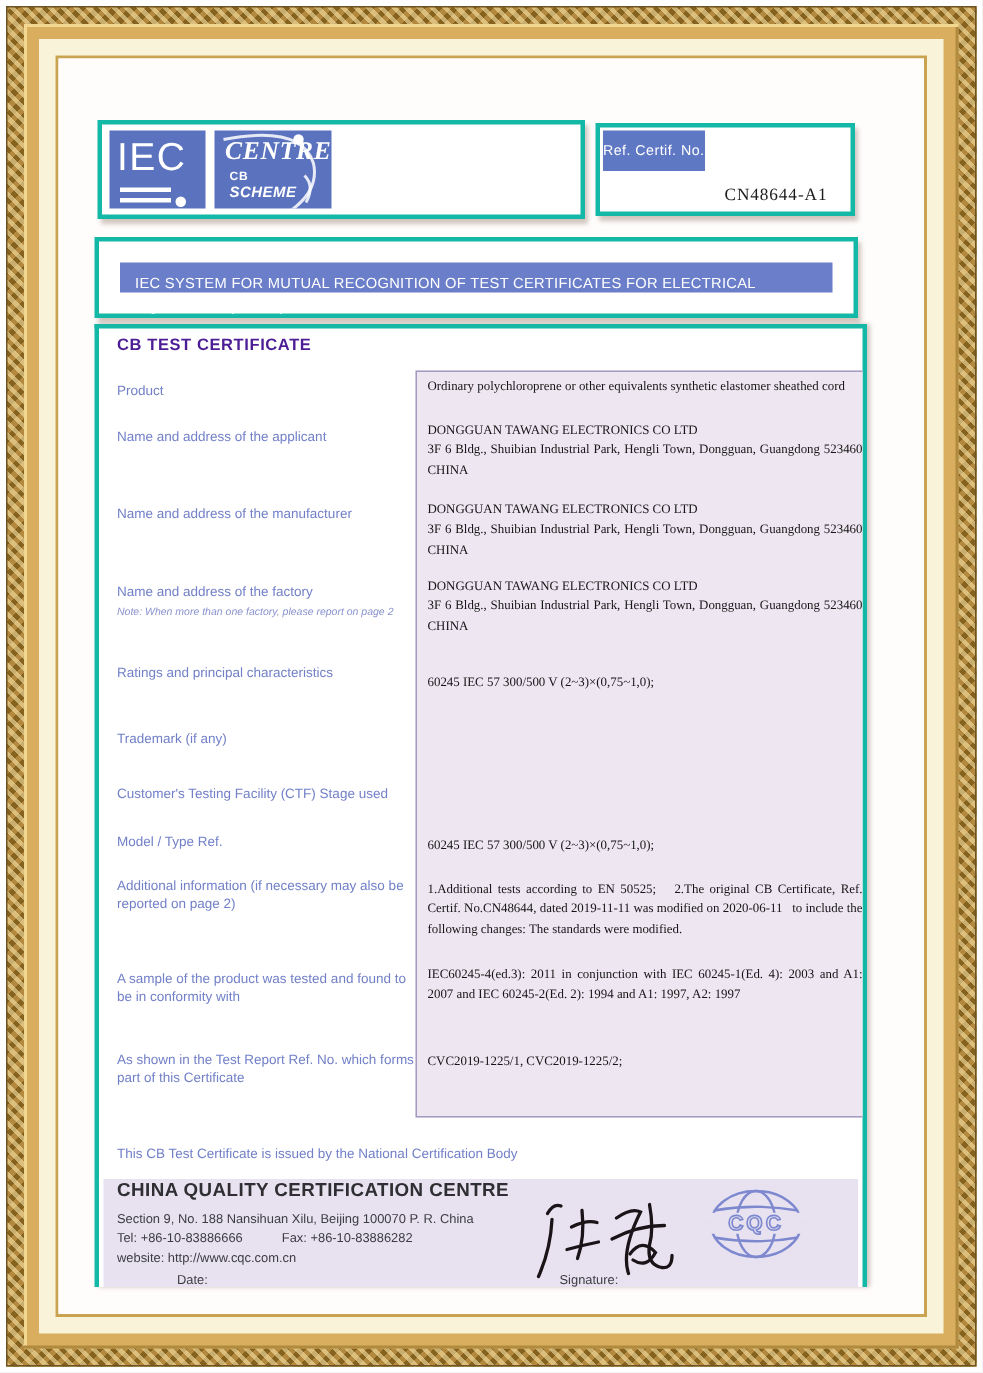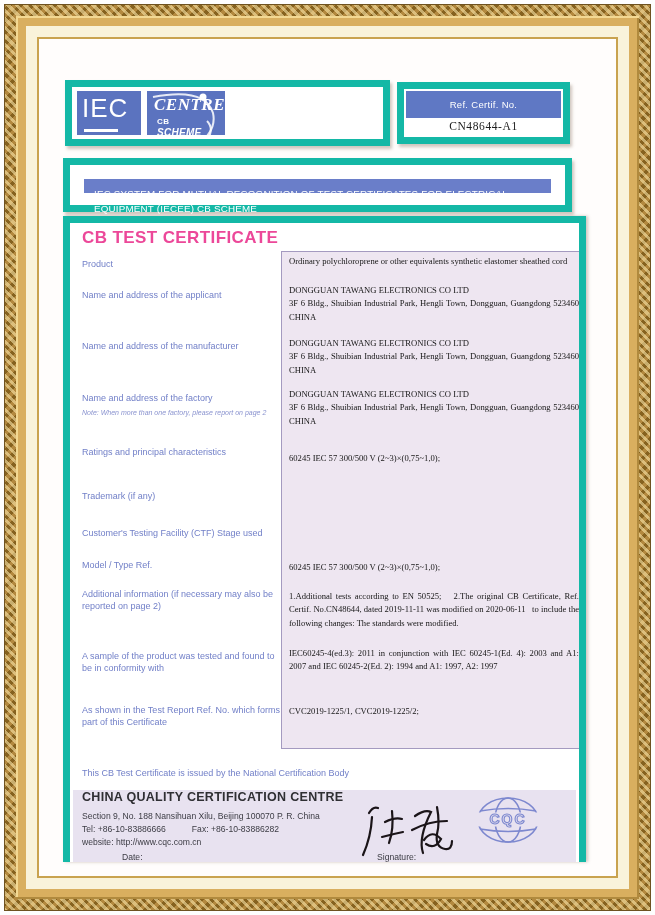--- a/index.html
+++ b/index.html
@@ -12,57 +12,57 @@
       repeating-linear-gradient(-45deg, #b3893f 0 4px, #86621f 4px 8px),
       linear-gradient(#a87f35,#a87f35);
     box-shadow:inset 0 0 0 1px #6e5220;}
   .frame-band{position:absolute;inset:16px;background:#d9af5f;
     box-shadow:inset 0 2px 0 #f3d892, inset 0 -2px 0 #b08a3e, inset 2px 0 0 #f3d892, inset -2px 0 0 #b08a3e;}
   .frame-cream{position:absolute;inset:26px;background:#f9f3da;}
   .frame-line{position:absolute;inset:37px;border:2px solid #c9a34f;background:#fffdfc;}
   .doc{position:absolute;inset:39px;background:#fffdfc;}
 
   
-  .dbox{position:absolute;border:7px solid #14b8a6;background:#fff;
+  .dbox{position:absolute;border:3px solid #14b8a6;background:#fff;
         box-shadow:2px 3px 3px rgba(150,130,115,.45);}
   
   .logo-box{left:26px;top:41px;width:325px;height:66px;padding:2px;box-sizing:border-box;}
   .logo-row{display:flex;gap:6px;height:100%;padding:2px 0 2px 3px;box-sizing:border-box;}
   .tile{background:#5b73bf;height:100%;position:relative;color:#fff;overflow:hidden;}
   .tile-iec{width:64px;}
   .iec-word{position:absolute;left:5px;top:2px;font-size:26px;letter-spacing:1px;font-weight:400;}
   .iec-bars{position:absolute;left:7px;top:38px;}
   .iec-bar{width:34px;height:3px;background:#fff;margin-bottom:4px;}
   .iec-dot{position:absolute;left:44px;top:44px;width:7px;height:7px;border-radius:50%;background:#fff;}
   .tile-iecee{width:78px;}
   .iecee-word{position:absolute;left:7px;top:4px;font-family:"Liberation Serif",serif;
     font-style:italic;font-weight:bold;font-size:17px;letter-spacing:.5px;}
   .iecee-cb{position:absolute;left:10px;top:26px;font-size:8px;font-weight:bold;letter-spacing:.5px;}
   .iecee-scheme{position:absolute;left:10px;top:36px;font-size:10px;font-weight:bold;font-style:italic;letter-spacing:.3px;}
   .iecee-arc{position:absolute;inset:0;}
 
   
   .ref-box{left:358px;top:43px;width:173px;height:62px;padding:2px;box-sizing:border-box;
-           display:flex;flex-direction:column;}
+           display:flex;flex-direction:row;}
   .ref-head{background:#5f78c4;color:#fff;font-size:9.5px;height:27px;display:flex;
             align-items:center;justify-content:center;letter-spacing:.3px;}
   .ref-body{flex:1;display:flex;align-items:flex-end;justify-content:center;
             font-family:"Liberation Serif",serif;font-size:11.5px;letter-spacing:.6px;
             color:#1c1c1c;padding-bottom:3px;}
 
   
   .banner{left:24px;top:119px;width:509px;height:54px;padding:14px;box-sizing:border-box;}
   .banner-fill{background:#6a7ec9;width:100%;height:100%;box-sizing:border-box;
     color:#fff;font-size:9.8px;line-height:1.55;letter-spacing:.2px;padding:7px 10px;}
 
   
   .main-box{left:24px;top:177px;width:509px;height:639px;border-bottom:none;
             overflow:hidden;box-shadow:2px 0 3px rgba(150,130,115,.45);}
-  .cert-title{position:absolute;left:12px;top:5px;font-size:17px;font-weight:bold;
-              color:#ec4899;letter-spacing:.4px;}
+  .cert-title{position:absolute;left:12px;top:5px;font-size:11px;font-weight:bold;
+              color:#4c1d95;letter-spacing:.4px;}
   .flabel{position:absolute;left:12px;width:200px;font-size:9px;color:#7280c8;line-height:1.35;}
   .fnote{position:absolute;left:12px;width:220px;font-size:7px;font-style:italic;color:#8a93cf;}
   .value-panel{position:absolute;left:211px;top:28px;width:306px;height:498px;
                background:#eee6f1;border:1px solid #a49ac0;box-sizing:border-box;}
   .fvalue{position:absolute;left:7px;right:7px;font-family:"Liberation Serif",serif;
           font-size:8.6px;line-height:1.55;color:#161616;text-align:justify;}
   .fvalue div{margin:0;}
   .issued-line{position:absolute;left:12px;top:545px;font-size:9px;color:#7280c8;}
 
   

